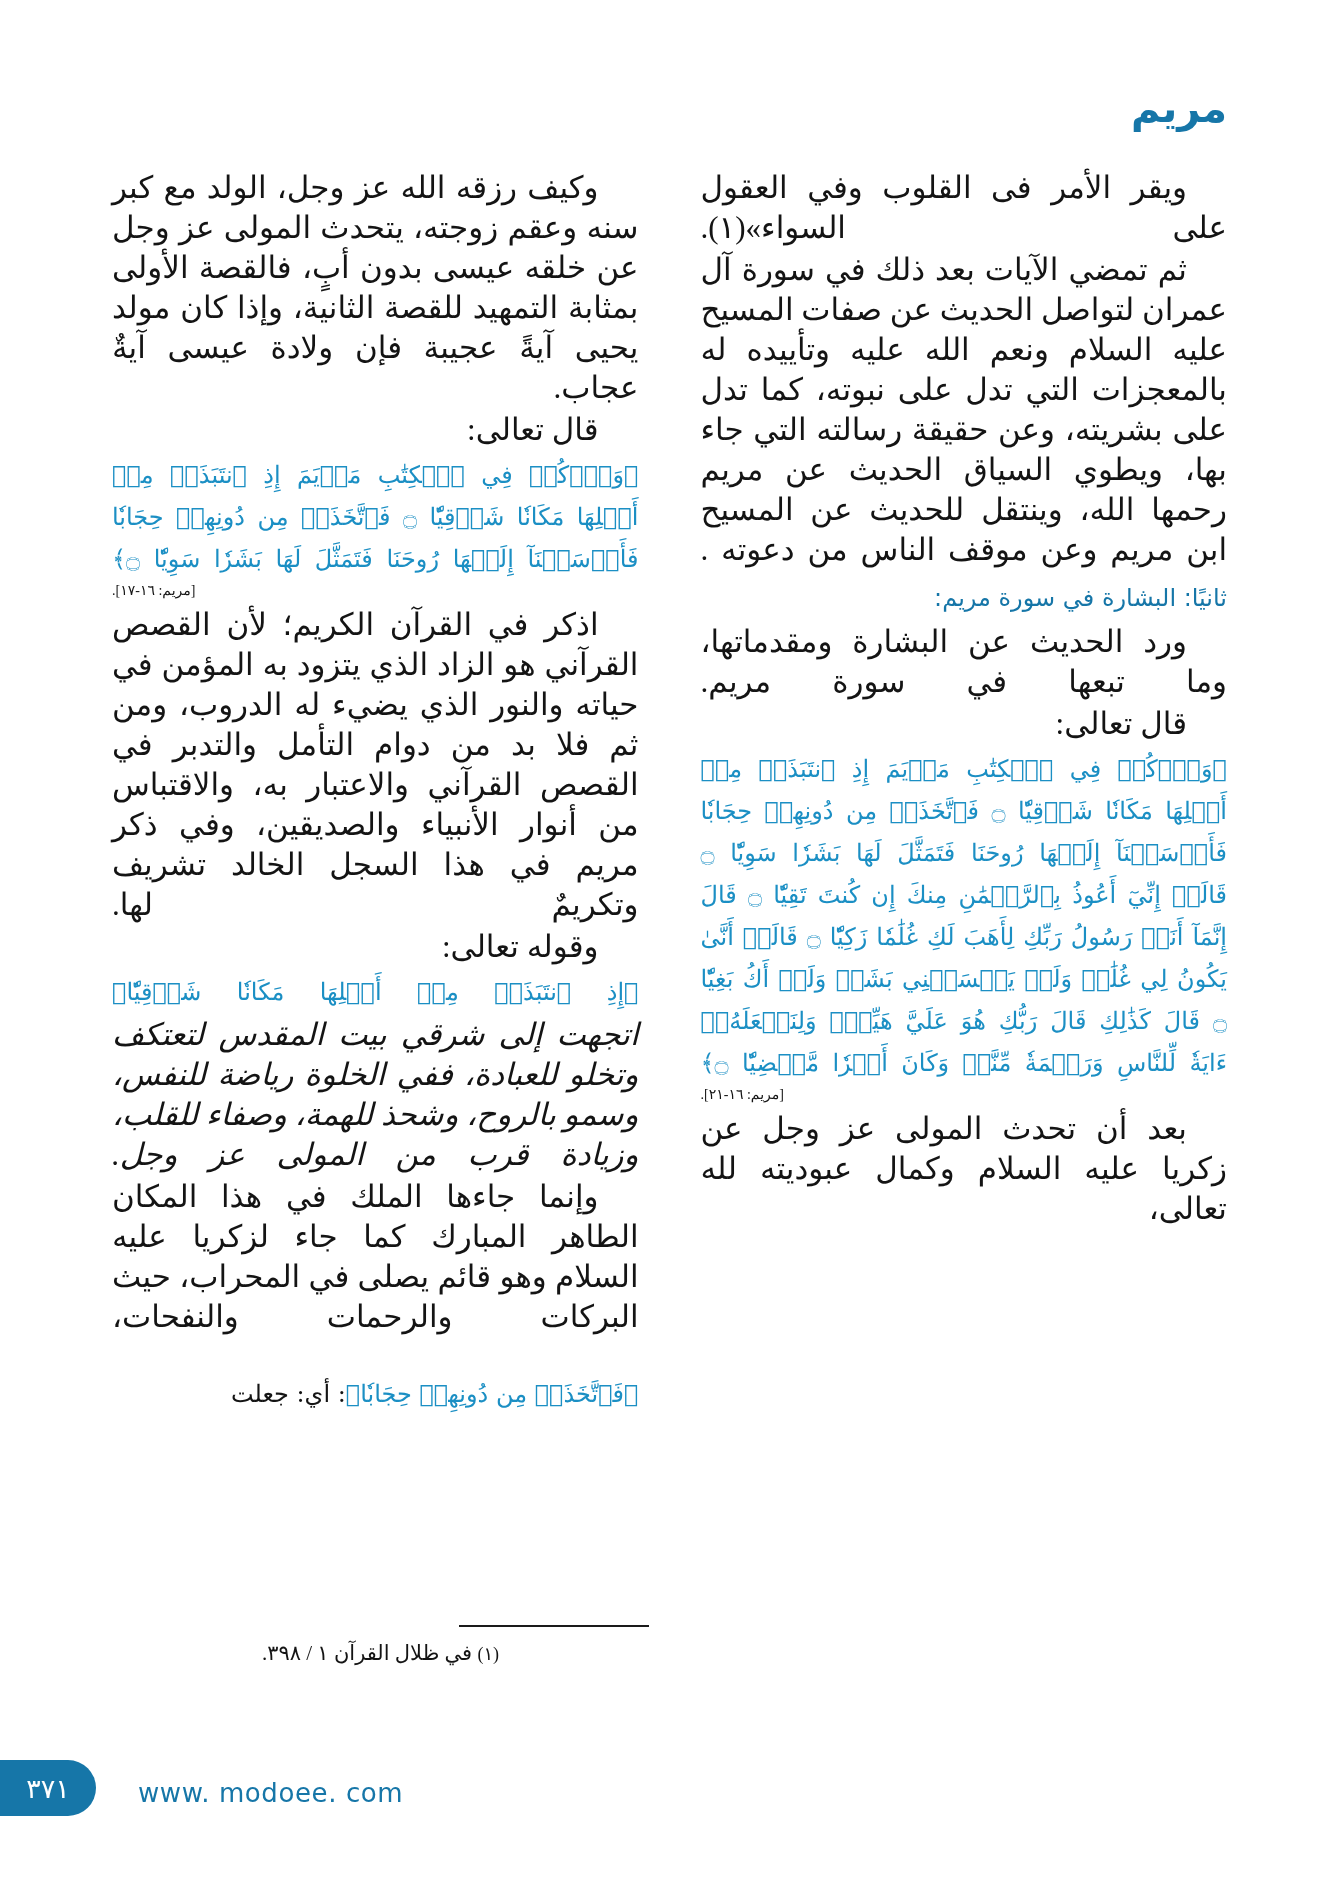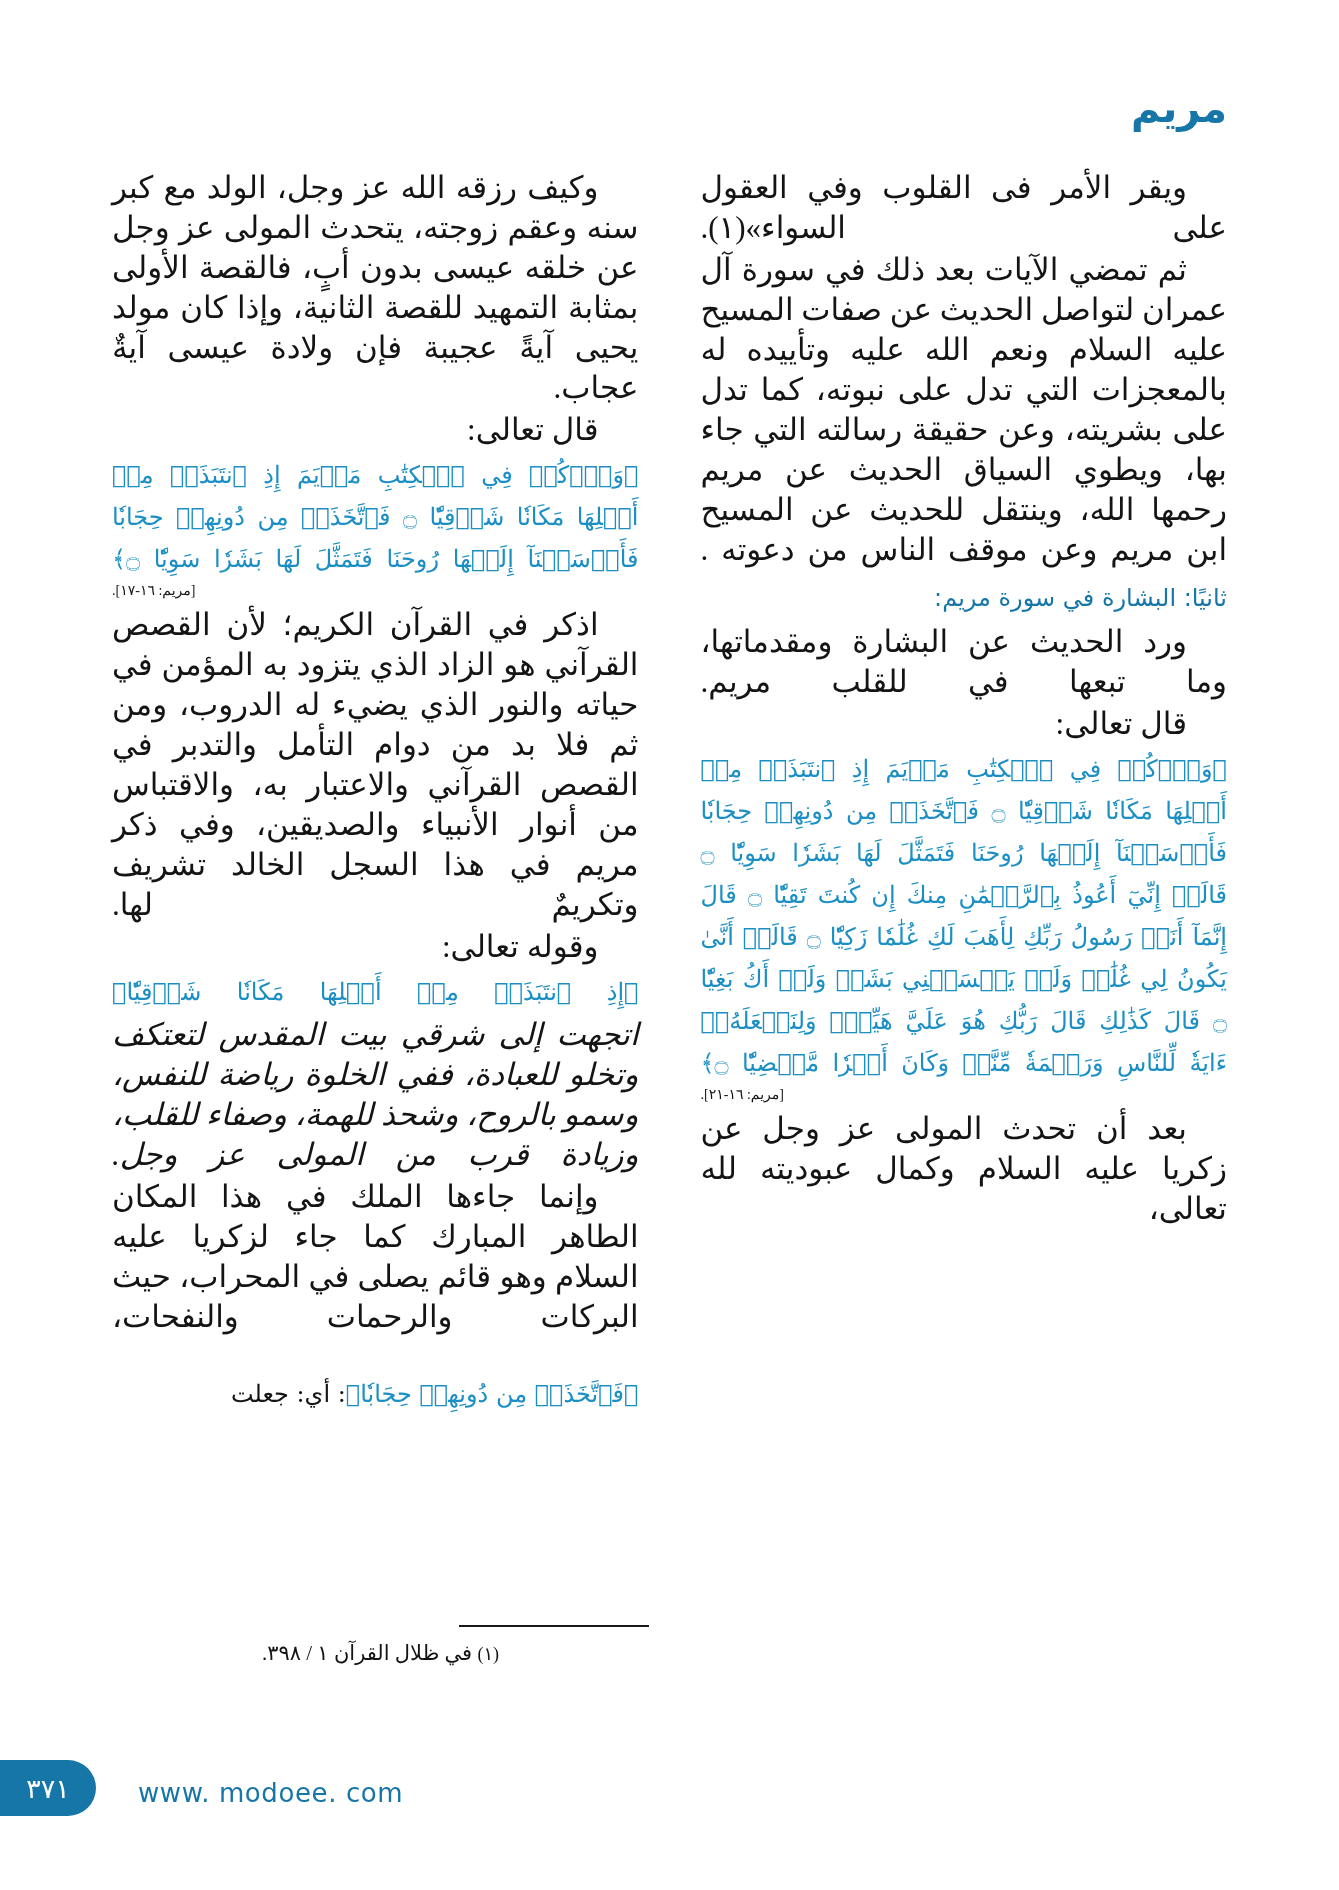--- a/index.html
+++ b/index.html
@@ -172,21 +172,21 @@
   <div class="body-area">
 
     <div class="column col-right">
 
       <p class="indent">ويقر الأمر فى القلوب وفي العقول على السواء»(١).</p>
 
       <p class="indent">ثم تمضي الآيات بعد ذلك في سورة آل عمران لتواصل الحديث عن صفات المسيح عليه السلام ونعم الله عليه وتأييده له بالمعجزات التي تدل على نبوته، كما تدل على بشريته، وعن حقيقة رسالته التي جاء بها، ويطوي السياق الحديث عن مريم رحمها الله، وينتقل للحديث عن المسيح ابن مريم وعن موقف الناس من دعوته .</p>
 
       <div class="subhead">ثانيًا: البشارة في سورة مريم:</div>
 
-      <p class="indent">ورد الحديث عن البشارة ومقدماتها، وما تبعها في للقلب مريم.</p>
+      <p class="indent">ورد الحديث عن البشارة ومقدماتها، وما تبعها في سورة مريم.</p>
 
       <p class="indent last">قال تعالى:</p>
 
       <div class="quran">﴿وَٱذۡكُرۡ فِي ٱلۡكِتَٰبِ مَرۡيَمَ إِذِ ٱنتَبَذَتۡ مِنۡ أَهۡلِهَا مَكَانٗا شَرۡقِيّٗا ۝ فَٱتَّخَذَتۡ مِن دُونِهِمۡ حِجَابٗا فَأَرۡسَلۡنَآ إِلَيۡهَا رُوحَنَا فَتَمَثَّلَ لَهَا بَشَرٗا سَوِيّٗا ۝ قَالَتۡ إِنِّيٓ أَعُوذُ بِٱلرَّحۡمَٰنِ مِنكَ إِن كُنتَ تَقِيّٗا ۝ قَالَ إِنَّمَآ أَنَا۠ رَسُولُ رَبِّكِ لِأَهَبَ لَكِ غُلَٰمٗا زَكِيّٗا ۝ قَالَتۡ أَنَّىٰ يَكُونُ لِي غُلَٰمٞ وَلَمۡ يَمۡسَسۡنِي بَشَرٞ وَلَمۡ أَكُ بَغِيّٗا ۝ قَالَ كَذَٰلِكِ قَالَ رَبُّكِ هُوَ عَلَيَّ هَيِّنٞۖ وَلِنَجۡعَلَهُۥٓ ءَايَةٗ لِّلنَّاسِ وَرَحۡمَةٗ مِّنَّاۚ وَكَانَ أَمۡرٗا مَّقۡضِيّٗا ۝﴾</div>
 
       <div class="ref">[مريم: ١٦-٢١].</div>
 
       <p class="indent">بعد أن تحدث المولى عز وجل عن زكريا عليه السلام وكمال عبوديته لله تعالى،</p>
     </div>
 

